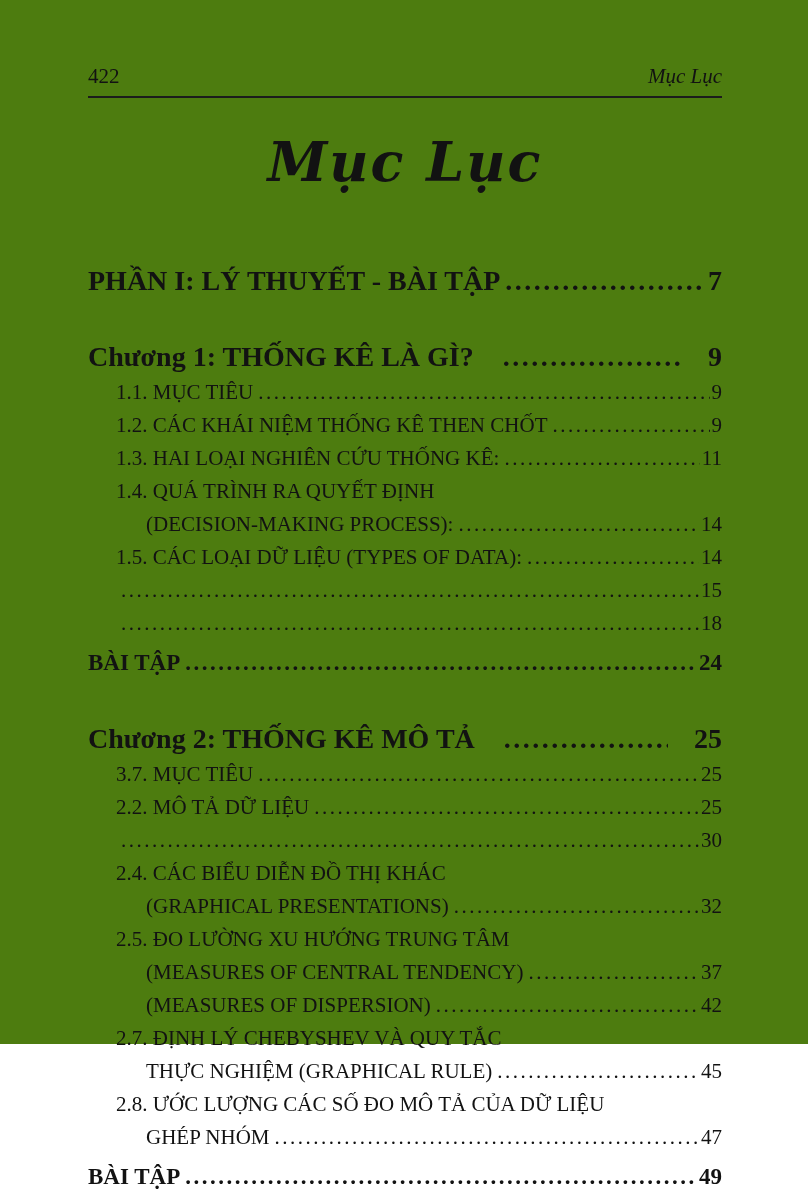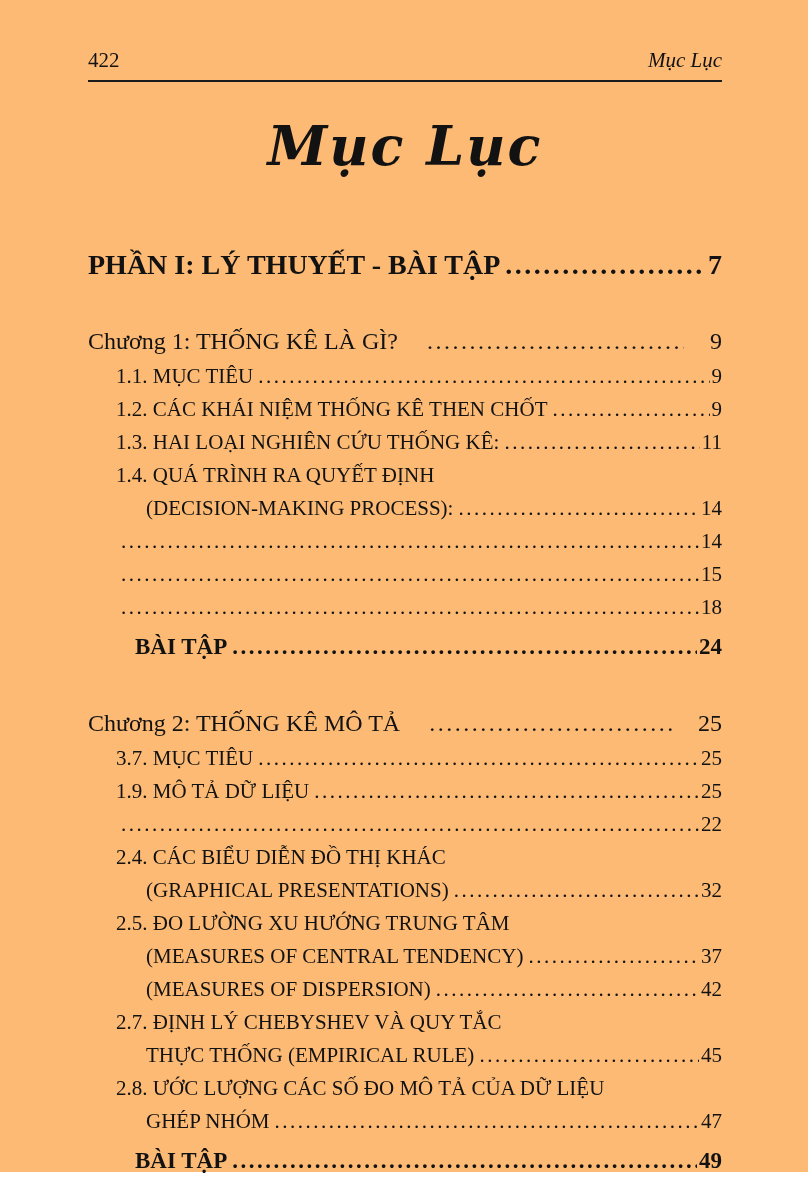--- a/index.html
+++ b/index.html
@@ -4,23 +4,23 @@
 <style>
   * { margin:0; padding:0; box-sizing:border-box; }
   html,body { background:#ffffff; }
   body {
     width:808px; height:1200px;
     font-family:"Liberation Serif", serif;
     color:#121212;
     overflow:hidden;
   }
   .page {
-    width:808px; height:1172px;
-    padding:48px 86px 0 88px;
-    background:#fdba74;
+    width:808px; height:1044px;
+    padding:64px 86px 0 88px;
+    background:#4d7c0f;
   }
   .header-row {
     display:flex; justify-content:space-between; align-items:baseline;
     font-size:21px;
   }
   .running-title { font-style:italic; }
   .rule { border-top:2px solid #1c1c1c; margin-top:7px; }
   .doc-title {
     text-align:center;
     font-family:"DejaVu Serif", serif;
@@ -31,26 +31,26 @@
   }
   .toc-row { display:flex; align-items:baseline; }
   .lbl { white-space:nowrap; }
   .leader { flex:1 1 auto; overflow:hidden; white-space:nowrap; margin:0 2px 0 5px; min-width:10px; }
   .leader::after {
     content:"..........................................................................................................................................";
     letter-spacing:2.5px;
   }
   .pg { white-space:nowrap; }
   .part-row { margin-top:70px; font-size:28px; font-weight:bold; line-height:34px;align-items:center; }
-  .chapter-heading { margin-top:42px; font-size:24px; font-weight:normal; line-height:34px;gap:24px; }
+  .chapter-heading { margin-top:42px; font-size:28px; font-weight:bold; line-height:34px;gap:24px; }
   .items { font-size:21px; margin-top:2px; }
   .items .toc-row { line-height:33px; }
   .item { padding-left:28px; }
   .cont { padding-left:58px; }
-  .exercises { margin-top:6px; font-size:23px; font-weight:bold; line-height:34px;margin-left:47px; }
+  .exercises { margin-top:6px; font-size:23px; font-weight:bold; line-height:34px; }
 </style>
 </head>
 <body>
 
 <div class="page">
 
   <div class="header-row">
     <span class="folio">422</span>
     <span class="running-title">Mục Lục</span>
   </div>
@@ -88,20 +88,21 @@
     </div>
     <div class="toc-row item">
       <span class="lbl">1.4. QUÁ TRÌNH RA QUYẾT ĐỊNH</span>
     </div>
     <div class="toc-row cont">
       <span class="lbl">(DECISION-MAKING PROCESS):</span>
       <span class="leader"></span>
       <span class="pg">14</span>
     </div>
     <div class="toc-row item">
+      <span class="lbl">1.5. CÁC LOẠI DỮ LIỆU (TYPES OF DATA):</span>
       <span class="leader"></span>
       <span class="pg">14</span>
     </div>
     <div class="toc-row item">
       <span class="leader"></span>
       <span class="pg">15</span>
     </div>
     <div class="toc-row item">
       <span class="leader"></span>
       <span class="pg">18</span>
@@ -120,27 +121,27 @@
     <span class="pg">25</span>
   </div>
 
   <div class="items">
     <div class="toc-row item">
       <span class="lbl">3.7. MỤC TIÊU</span>
       <span class="leader"></span>
       <span class="pg">25</span>
     </div>
     <div class="toc-row item">
-      <span class="lbl">1.9. MÔ TẢ DỮ LIỆU</span>
+      <span class="lbl">2.2. MÔ TẢ DỮ LIỆU</span>
       <span class="leader"></span>
       <span class="pg">25</span>
     </div>
     <div class="toc-row item">
       <span class="leader"></span>
-      <span class="pg">22</span>
+      <span class="pg">30</span>
     </div>
     <div class="toc-row item">
       <span class="lbl">2.4. CÁC BIỂU DIỄN ĐỒ THỊ KHÁC</span>
     </div>
     <div class="toc-row cont">
       <span class="lbl">(GRAPHICAL PRESENTATIONS)</span>
       <span class="leader"></span>
       <span class="pg">32</span>
     </div>
     <div class="toc-row item">
@@ -153,21 +154,21 @@
     </div>
     <div class="toc-row cont">
       <span class="lbl">(MEASURES OF DISPERSION)</span>
       <span class="leader"></span>
       <span class="pg">42</span>
     </div>
     <div class="toc-row item">
       <span class="lbl">2.7. ĐỊNH LÝ CHEBYSHEV VÀ QUY TẮC</span>
     </div>
     <div class="toc-row cont">
-      <span class="lbl">THỰC THỐNG (EMPIRICAL RULE)</span>
+      <span class="lbl">THỰC NGHIỆM (GRAPHICAL RULE)</span>
       <span class="leader"></span>
       <span class="pg">45</span>
     </div>
     <div class="toc-row item">
       <span class="lbl">2.8. ƯỚC LƯỢNG CÁC SỐ ĐO MÔ TẢ CỦA DỮ LIỆU</span>
     </div>
     <div class="toc-row cont">
       <span class="lbl">GHÉP NHÓM</span>
       <span class="leader"></span>
       <span class="pg">47</span>

